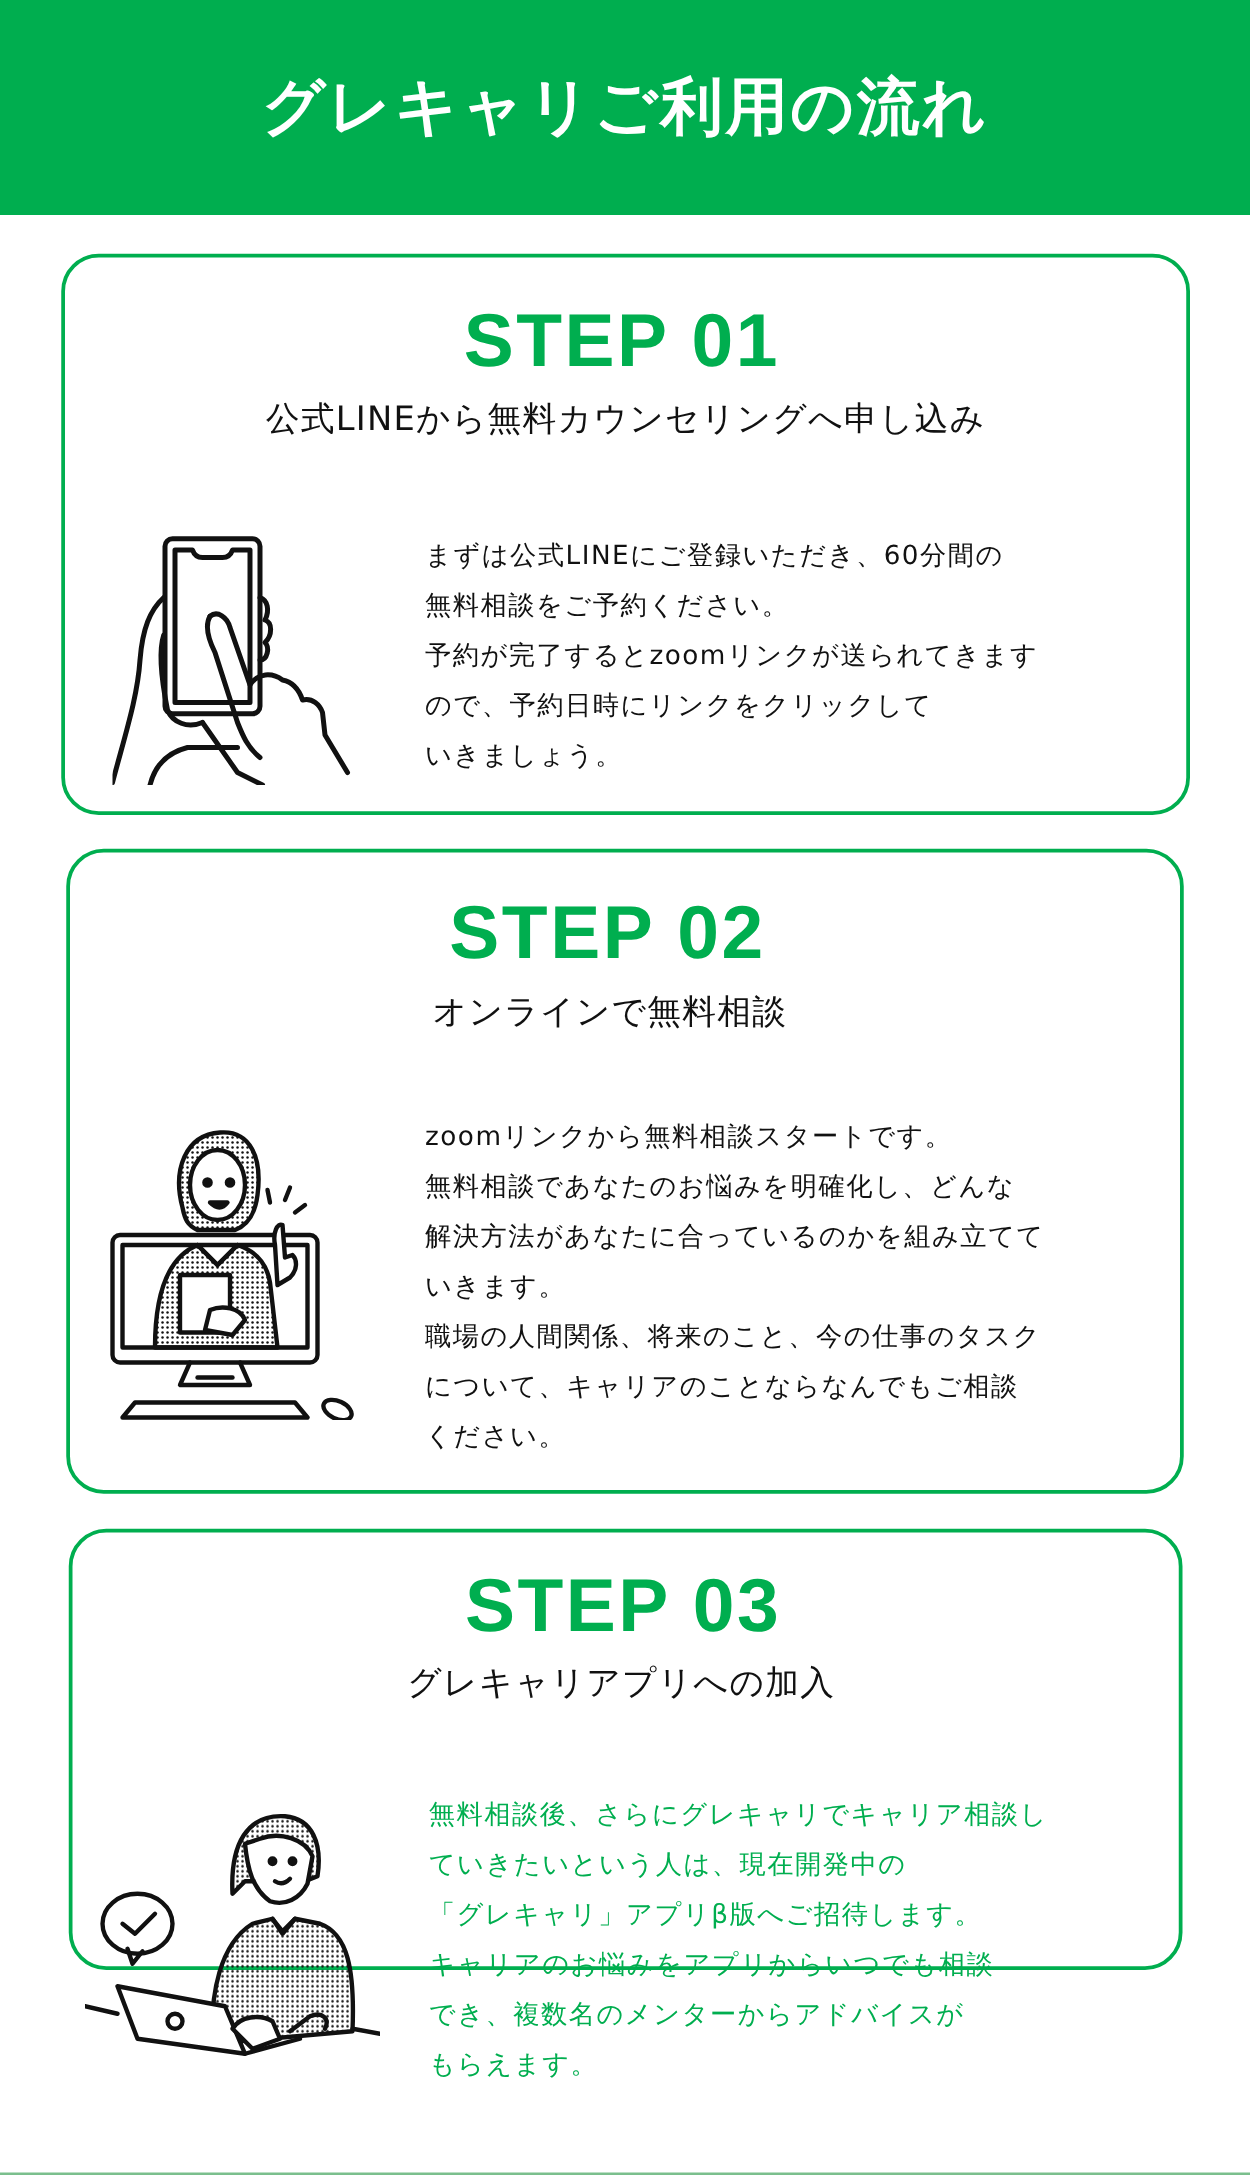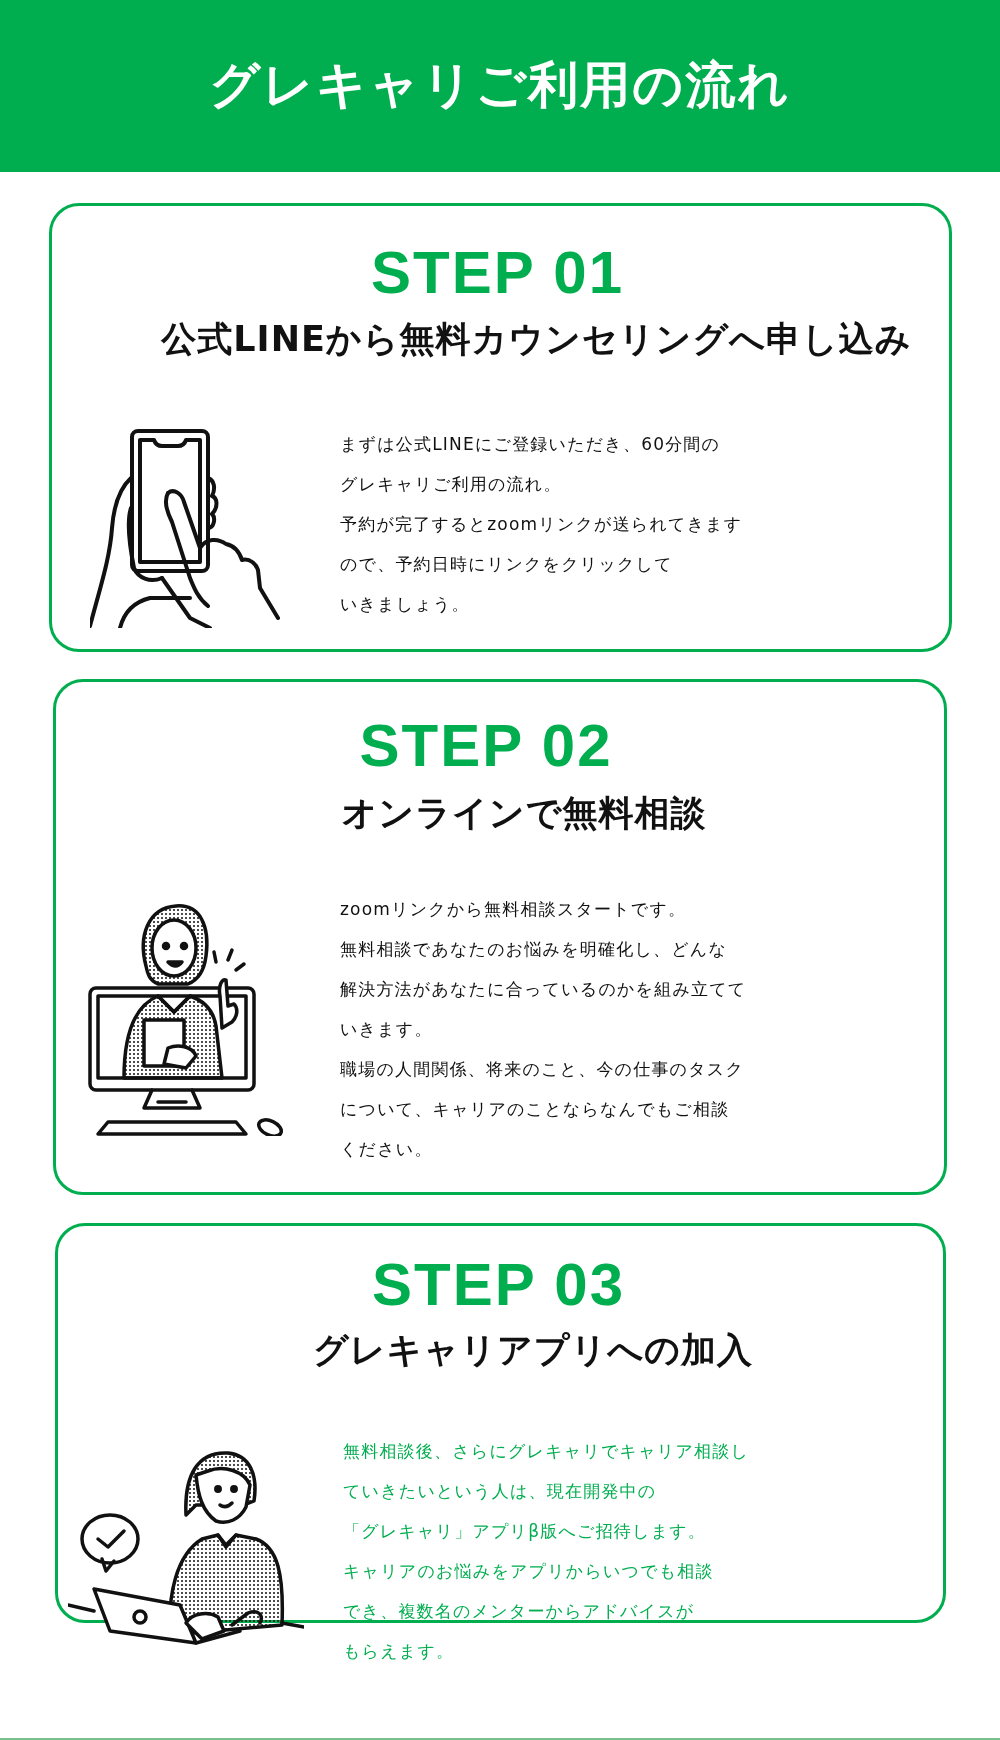--- a/index.html
+++ b/index.html
@@ -14,42 +14,41 @@
     .header-title {
       color: #ffffff; font-size: 50px; font-weight: bold; letter-spacing: 2px;
       margin-top: -2px;
     }
 
     .card {
       position: absolute; border: 3.5px solid #00ae4f; border-radius: 30px; background: #fff;
     }
     .card1 { left: 49px; top: 203px; width: 903px; height: 449px; }
     .card2 { left: 53px; top: 679px; width: 894px; height: 516px; }
-    .card3 { left: 55px; top: 1223px; width: 891px; height: 400px; }
+    .card3 { left: 55px; top: 1223px; width: 891px; height: 353px; }
 
     .step-label {
       position: absolute; left: 0; width: 100%; text-align: center;
       color: #00ae4f; font-family: "Liberation Sans", sans-serif; font-weight: bold;
       font-size: 60px; letter-spacing: 2px; line-height: 1;
     }
     .step-sub {
       position: absolute; left: 0; width: 100%; text-align: center;
-      font-weight: bold; font-size: 35px; line-height: 1; color: #111;
+      font-weight: normal; font-size: 27px; line-height: 1; color: #111;
       letter-spacing: 1px;
-      margin-left: 36px;
     }
     .card1 .step-label { top: 37px; padding-right: 6px; }
     .card1 .step-sub { top: 116px; }
     .card2 .step-label { top: 34px; padding-right: 28px; }
     .card2 .step-sub { top: 114px; padding-right: 24px; }
     .card3 .step-label { top: 29px; padding-right: 4px; }
     .card3 .step-sub { top: 107px; padding-right: 7px; }
 
     .body-text {
-      position: absolute; font-size: 17px; line-height: 40px; color: #111;
+      position: absolute; font-size: 21px; line-height: 40px; color: #111;
       letter-spacing: 1.2px; white-space: nowrap;
     }
     .body-text .line { display: block; }
     .card1 .body-text { left: 288px; top: 218px; }
     .card2 .body-text { left: 284px; top: 207px; }
     .card3 .body-text { left: 285px; top: 205px; color: #00ae4f; }
 
     .illus { position: absolute; }
     .card1 .illus { left: 38px; top: 222px; width: 210px; height: 200px; }
     .card2 .illus { left: 32px; top: 214px; width: 212px; height: 240px; }
@@ -77,21 +76,21 @@
       <path d="M41 80 C36 95 40 120 44 140 C48 150 60 155 72 150"></path>
       <path d="M118 50 C124 52 126 60 122 68 C128 70 128 80 122 86 C126 90 124 100 118 100"></path>
       <path d="M78 65 C84 60 92 66 94 74 L110 120 C116 110 128 110 136 116 C146 118 150 126 152 132 C160 130 166 136 168 142 L170 160 L188 190"></path>
       <path d="M78 65 C74 72 76 82 82 94 L100 150 C104 160 108 170 118 178"></path>
       <path d="M72 150 L100 190 L120 200"></path>
       <path d="M30 200 C34 184 44 174 60 170 L100 170"></path>
     </svg>
   </div>
   <div class="body-text">
     <span class="line">まずは公式LINEにご登録いただき、60分間の</span>
-    <span class="line">グレキャリご利用の流れ。</span>
+    <span class="line">無料相談をご予約ください。</span>
     <span class="line">予約が完了するとzoomリンクが送られてきます</span>
     <span class="line">ので、予約日時にリンクをクリックして</span>
     <span class="line">いきましょう。</span>
   </div>
 </section>
 
 <section class="card card2">
   <div class="step-label">STEP 02</div>
   <div class="step-sub">オンラインで無料相談</div>
   <div class="illus">

